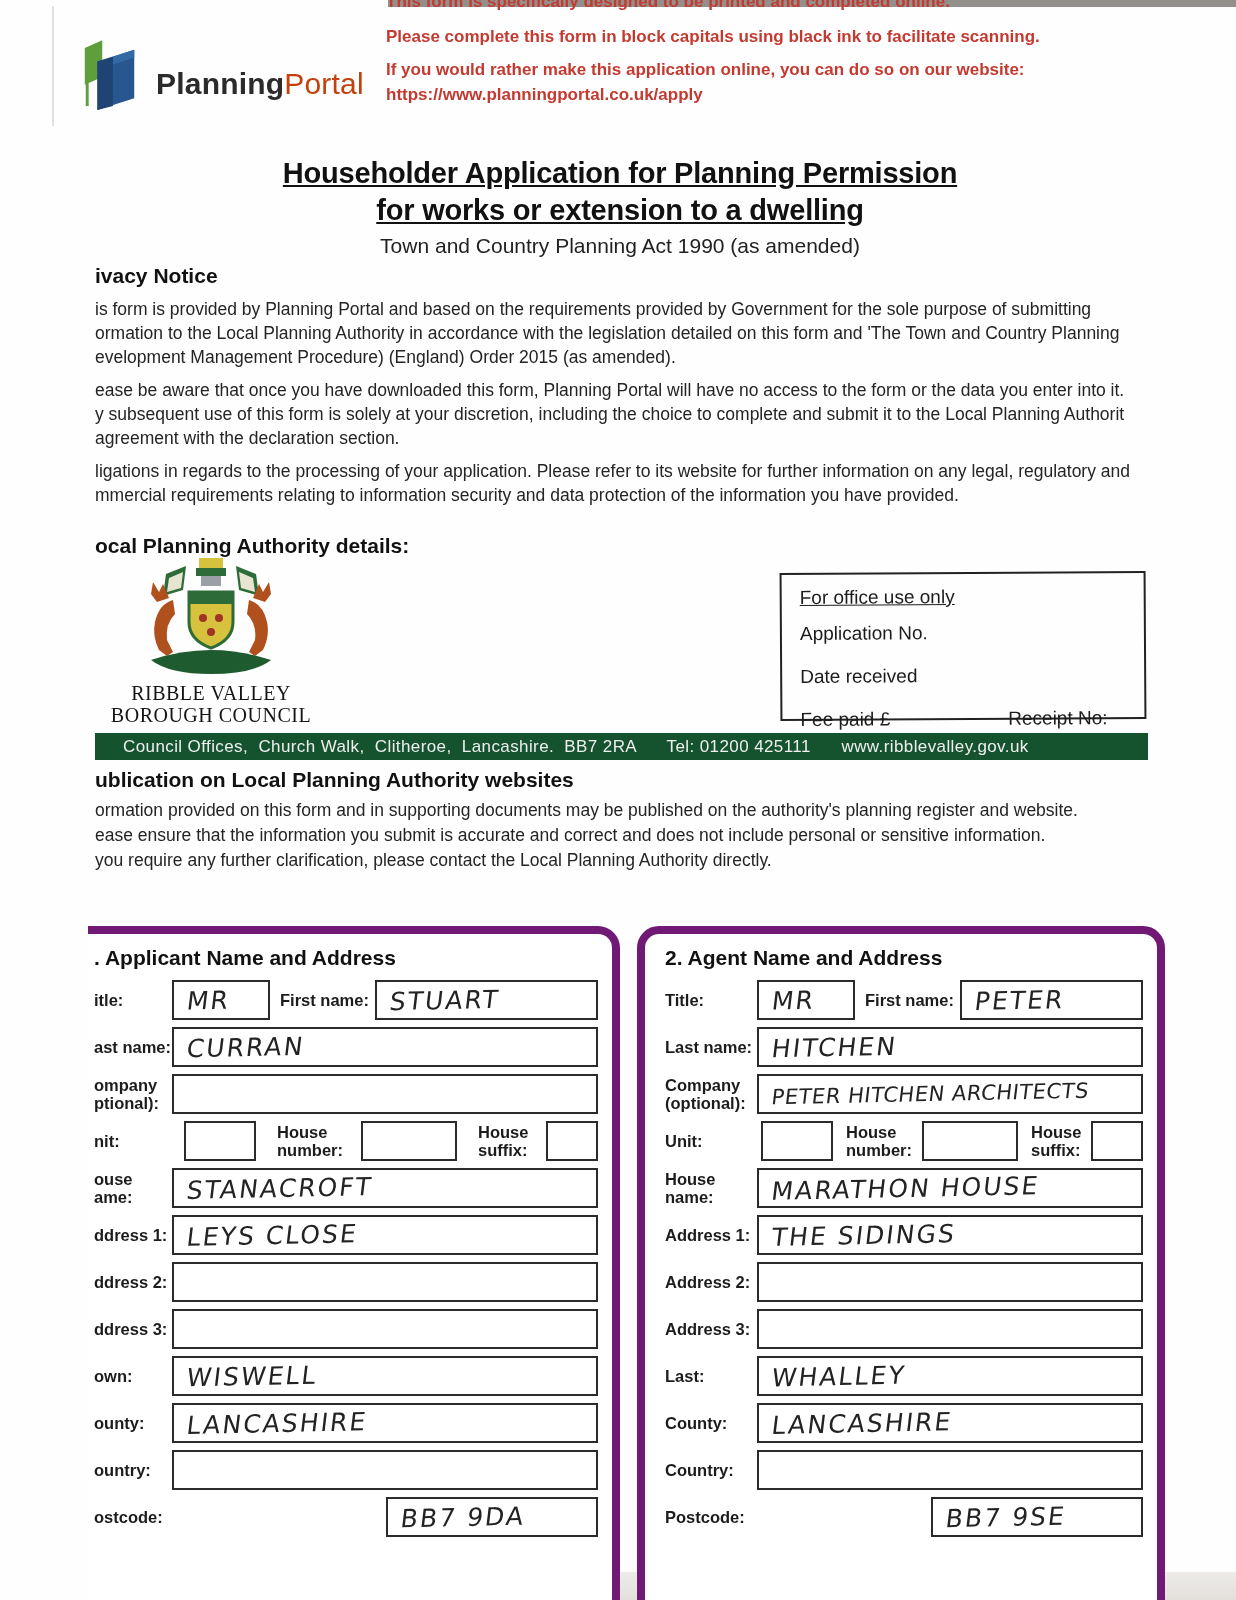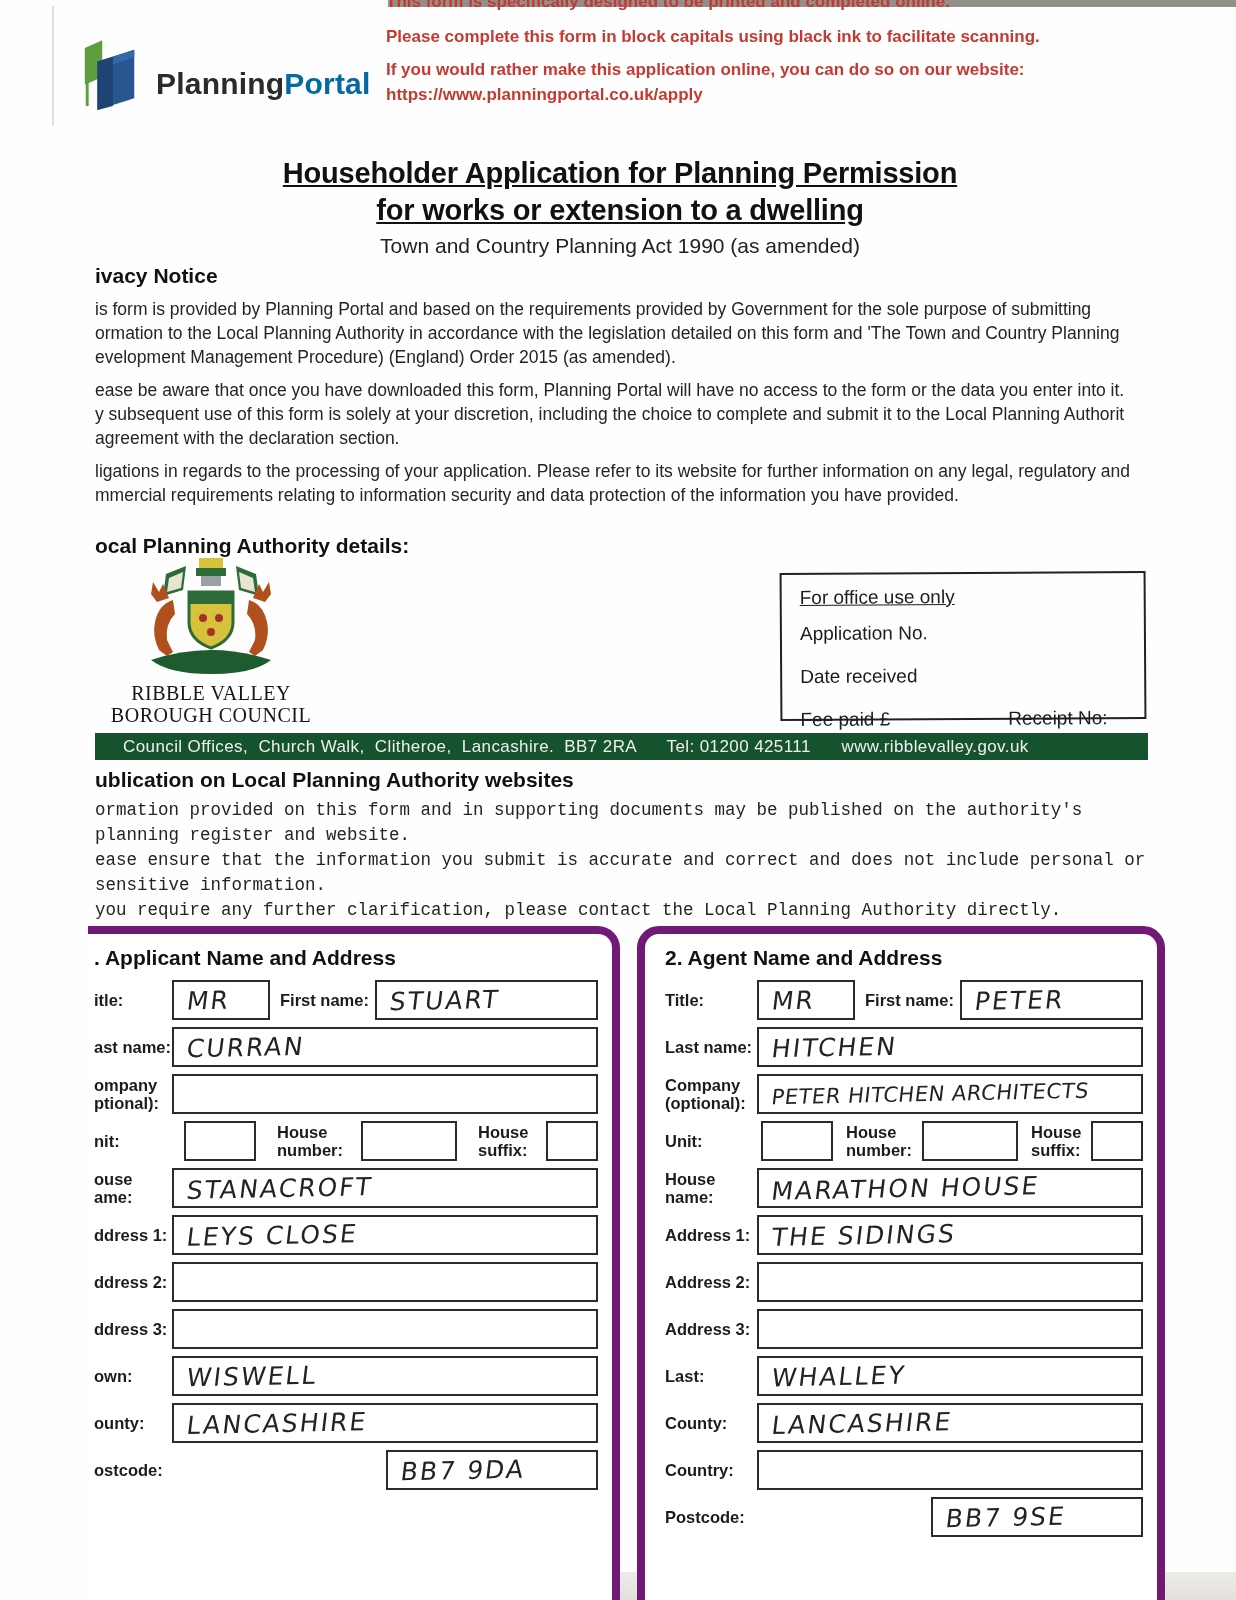--- a/index.html
+++ b/index.html
@@ -12,21 +12,21 @@
   
   .top-band{position:absolute;left:388px;top:0;width:848px;height:7px;background:#6f6b66;opacity:.75;}
   .left-edge{position:absolute;left:52px;top:6px;width:2px;height:120px;background:#e3e0db;}
   .bottom-smudge{position:absolute;left:170px;top:1572px;width:1066px;height:28px;
     background:linear-gradient(#edebe8,#e3e0dc);}
   
   .logo{position:absolute;left:78px;top:36px;display:flex;align-items:center;}
   .logo svg{display:block;}
   .logo-text{margin-left:14px;font-size:30px;letter-spacing:.2px;margin-top:14px;}
   .logo-bold{font-weight:700;color:#2b2b2b;}
-  .logo-light{font-weight:700;color:#0369a1;}
+  .logo-light{font-weight:400;color:#c2410c;}
   .red-notices{position:absolute;left:386px;top:0;width:770px;color:#c43a31;font-weight:700;font-size:17px;}
   .clip-line{height:14px;overflow:hidden;}
   .clip-line span{display:block;margin-top:-8px;}
   .rn{margin-top:12px;line-height:21px;}
   .rn.tight{margin-top:4px;}
   
   .title-block{position:absolute;left:140px;top:155px;width:960px;text-align:center;}
   .title-line{font-size:29px;font-weight:800;color:#111;line-height:37px;letter-spacing:-.2px;text-decoration:underline;}
   .subtitle{font-size:21px;font-weight:400;color:#222;margin-top:5px;}
   
@@ -44,21 +44,21 @@
     font-size:19px;color:#1c1c1c;}
   .office-title{text-decoration:underline;margin-bottom:14px;}
   .office-row{margin-bottom:21px;}
   .office-flex{display:flex;}
   .office-flex .right-cell{margin-left:118px;}
   .address-bar{position:absolute;left:95px;top:733px;width:1053px;height:27px;background:#14532d;
     color:#efefef;font-size:17px;line-height:27px;padding-left:28px;box-sizing:border-box;
     white-space:pre;letter-spacing:.4px;}
   
   .publication{position:absolute;left:95px;top:768px;width:1062px;}
-  .publication .body-line{line-height:25px;font-family:Liberation Mono, monospace;}
+  .publication .body-line{line-height:25px;}
   .publication .sec-heading{margin-bottom:6px;}
   
   .fbox{position:absolute;top:926px;height:808px;border:8px solid #701a75;border-radius:22px;
     box-sizing:border-box;background:#fff;}
   .fbox.left{left:88px;width:532px;border-left:none;border-top-left-radius:0;border-bottom-left-radius:0;
     padding:12px 14px 10px 6px;}
   .fbox.right{left:637px;width:528px;padding:12px 14px 10px 20px;}
   .fbox-heading{font-size:21px;font-weight:800;color:#111;margin-bottom:10px;}
   .frow{display:flex;align-items:center;margin-bottom:7px;justify-content:space-between;}
   .flbl{font-size:16.5px;font-weight:700;color:#1c1c1c;line-height:18px;flex:none;}
@@ -274,20 +274,26 @@
         </div>
     </div>
 
     <div class="frow">
       <div class="flbl main">ounty:</div>
       <div class="finp grow">
           <span class="hw">LANCASHIRE</span>
         </div>
     </div>
 
+    <div class="frow">
+      <div class="flbl main">ountry:</div>
+      <div class="finp grow">
+          <span class="hw"></span>
+        </div>
+    </div>
 
     <div class="frow">
       <div class="flbl main">ostcode:</div>
       <div class="finp post">
           <span class="hw">BB7 9DA</span>
         </div>
     </div>
   </div>
 
   <div class="fbox right">

